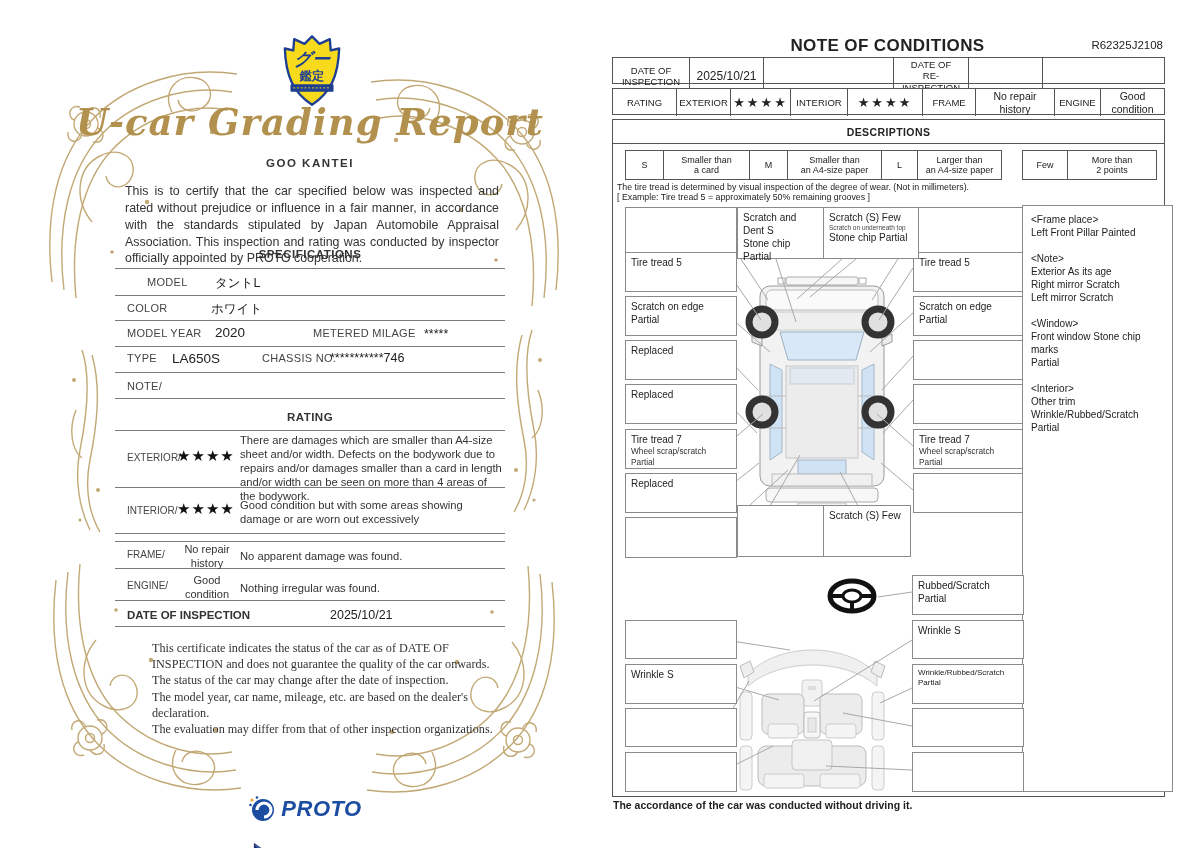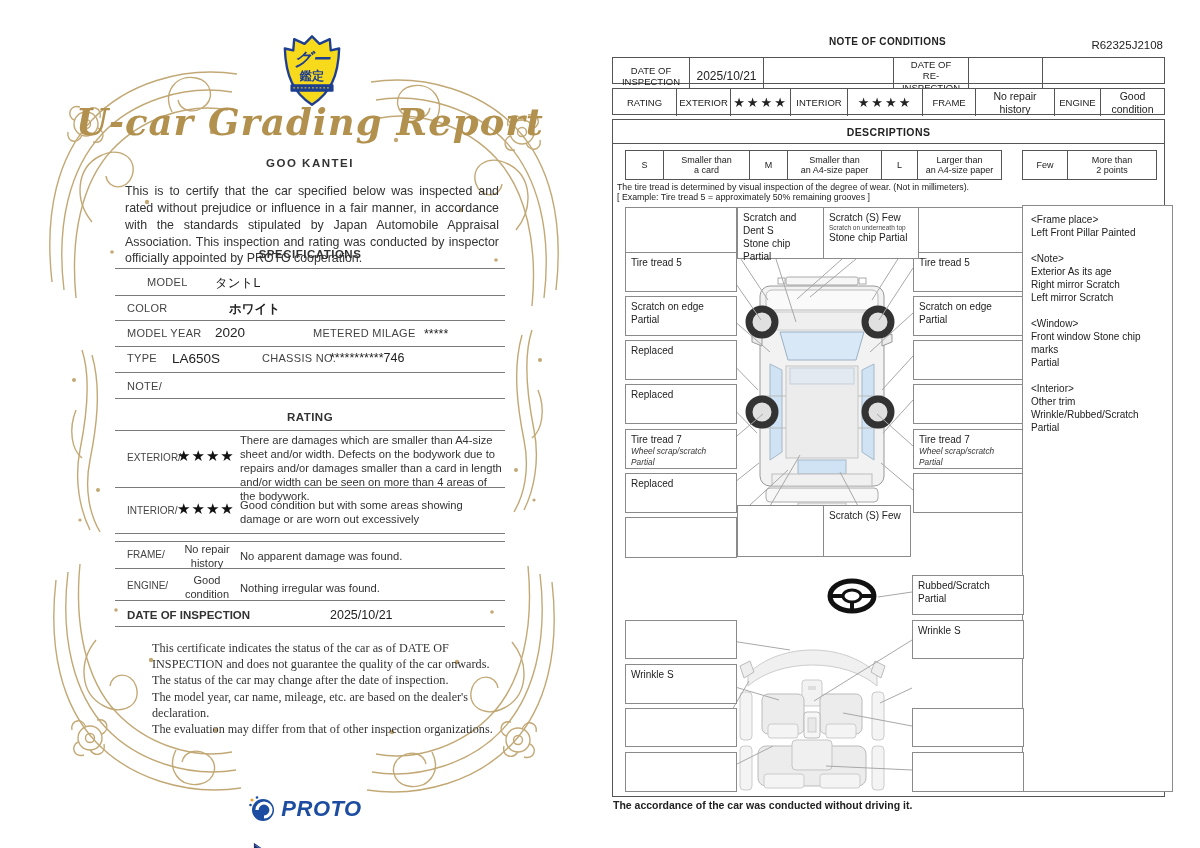--- a/index.html
+++ b/index.html
@@ -20,33 +20,33 @@
   .rate-stars{font-size:15px;color:#111;letter-spacing:1px;}
   .rate-grade{font-size:11px;color:#333;text-align:center;line-height:1.25;}
   .rate-desc{font-size:11.2px;color:#333;line-height:1.24;}
   .cert-disc{font-family:"Liberation Serif",serif;font-size:12.2px;line-height:1.33;color:#333;}
   .logo-row{display:flex;align-items:center;justify-content:center;gap:20px;}
   .proto-text{font-size:22px;font-weight:800;font-style:italic;color:#1c4da1;letter-spacing:.5px;}
   .jaaa-text{font-size:20px;font-weight:700;color:#232a66;letter-spacing:2px;}
   .flour{stroke:#b89a5e;fill:none;stroke-width:1.4;opacity:.85;}
   .flour .dot{fill:#b89a5e;stroke:none;}
   
-  .rp-title{font-size:10px;font-weight:600;letter-spacing:.4px;text-align:center;color:#222;}
+  .rp-title{font-size:17px;font-weight:600;letter-spacing:.4px;text-align:center;color:#222;}
   .rp-ref{font-size:11.5px;text-align:right;color:#222;}
   .tbl{position:absolute;display:grid;border:1.4px solid #555;background:#fff;}
   .tbl>div{display:flex;align-items:center;justify-content:center;text-align:center;
            font-size:9.5px;line-height:1.2;color:#222;border-left:1px solid #555;padding:1px 2px;}
   .tbl>div:first-child{border-left:none;}
   .tbl .stars{font-size:13px;letter-spacing:2px;}
   .bar{position:absolute;border:1.4px solid #555;display:flex;align-items:center;justify-content:center;
        font-size:10.5px;font-weight:600;letter-spacing:.4px;background:#fff;}
   .frame-box{position:absolute;border:1.4px solid #555;background:#fff;}
   .lbox{position:absolute;border:1px solid #8a8a8a;background:#fff;padding:3px 5px;
         font-size:10px;line-height:1.3;color:#222;z-index:3;}
-  .lbox .sub{display:block;font-size:8.3px;color:#333;font-style:italic;}
+  .lbox .sub{display:block;font-size:8.3px;color:#333;}
   .lbox .tiny{display:block;font-size:6.5px;color:#444;line-height:1.15;}
   .lbox.small-text{font-size:8px;}
   .legend{position:absolute;display:grid;border:1.2px solid #555;background:#fff;z-index:3;}
   .legend>div{display:flex;align-items:center;justify-content:center;text-align:center;
               font-size:9px;line-height:1.15;color:#222;border-left:1px solid #555;}
   .legend>div:first-child{border-left:none;}
   .tread-note{font-size:8.8px;color:#222;line-height:1.3;}
   .notes-panel{position:absolute;border:1px solid #8a8a8a;background:#fff;padding:7px 8px;
                font-size:10px;line-height:1.3;color:#222;z-index:3;}
   .rp-footer{font-size:10.5px;font-weight:600;color:#222;}
@@ -109,21 +109,21 @@
   <div class="hline" style="left:115px;top:268px;width:390px;"></div>
   <div class="hline" style="left:115px;top:295px;width:390px;"></div>
   <div class="hline" style="left:115px;top:320px;width:390px;"></div>
   <div class="hline" style="left:115px;top:346px;width:390px;"></div>
   <div class="hline" style="left:115px;top:372px;width:390px;"></div>
   <div class="hline" style="left:115px;top:398px;width:390px;"></div>
 
   <div class="abs spec-label" style="left:147px;top:276px;">MODEL</div>
   <div class="abs spec-value" style="left:215px;top:275px;">タントL</div>
   <div class="abs spec-label" style="left:127px;top:302px;">COLOR</div>
-  <div class="abs spec-value" style="left:229px;top:301px;font-weight:bold;">ホワイト</div>
+  <div class="abs spec-value" style="left:211px;top:301px;">ホワイト</div>
   <div class="abs spec-label" style="left:127px;top:327px;">MODEL YEAR</div>
   <div class="abs spec-value" style="left:215px;top:325px;font-size:13.5px;">2020</div>
   <div class="abs spec-label" style="left:313px;top:327px;">METERED MILAGE</div>
   <div class="abs spec-value" style="left:424px;top:327px;">*****</div>
   <div class="abs spec-label" style="left:127px;top:352px;">TYPE</div>
   <div class="abs spec-value" style="left:172px;top:351px;font-size:13.5px;">LA650S</div>
   <div class="abs spec-label" style="left:262px;top:352px;">CHASSIS NO.</div>
   <div class="abs spec-value" style="left:330px;top:351px;">***********746</div>
   <div class="abs spec-label" style="left:127px;top:380px;">NOTE/</div>
 
@@ -379,18 +379,19 @@
 Wrinkle/Rubbed/Scratch
 Partial</div>
 
   <div class="lbox" style="left:625px;top:620px;width:100px;height:31px;"></div>
   <div class="lbox" style="left:625px;top:664px;width:100px;height:32px;">Wrinkle S</div>
   <div class="lbox" style="left:625px;top:708px;width:100px;height:31px;"></div>
   <div class="lbox" style="left:625px;top:752px;width:100px;height:32px;"></div>
 
   <div class="lbox" style="left:912px;top:575px;width:100px;height:32px;">Rubbed/Scratch Partial</div>
   <div class="lbox" style="left:912px;top:620px;width:100px;height:31px;">Wrinkle S</div>
+  <div class="lbox small-text" style="left:912px;top:664px;width:100px;height:32px;">Wrinkle/Rubbed/Scratch Partial</div>
   <div class="lbox" style="left:912px;top:708px;width:100px;height:31px;"></div>
   <div class="lbox" style="left:912px;top:752px;width:100px;height:32px;"></div>
 
   <div class="abs rp-footer" style="left:613px;top:799px;">The accordance of the car was conducted without driving it.</div>
 
 </div>
 
 </body></html>

